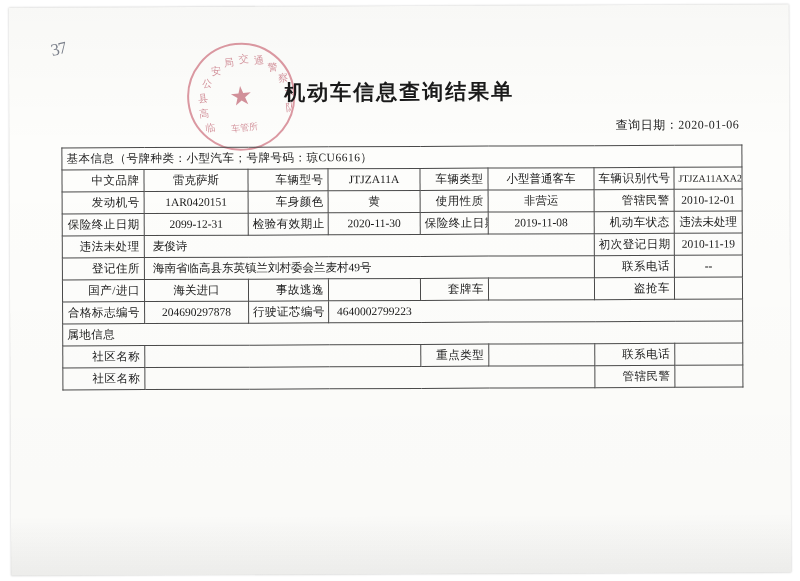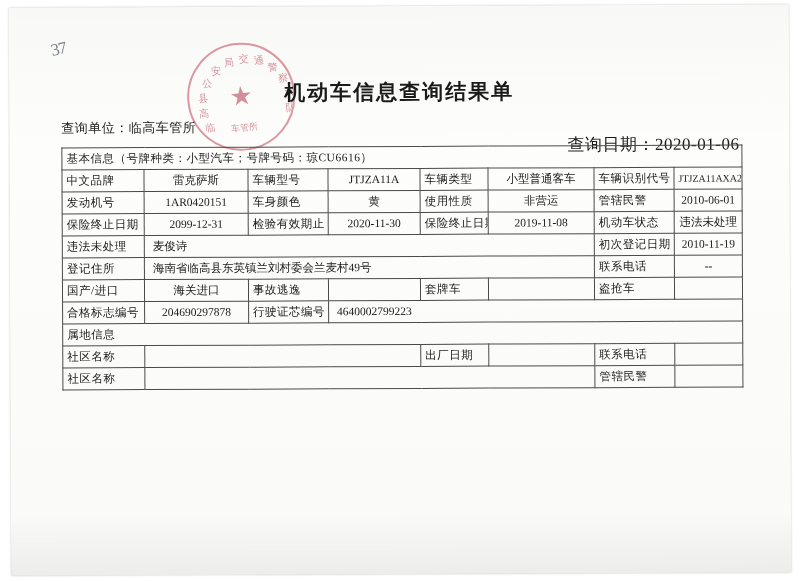--- a/index.html
+++ b/index.html
@@ -114,22 +114,22 @@
   .meta-left {
     position: absolute;
     left: 52px;
     top: 112px;
     font-size: 13px;
     letter-spacing: 0.5px;
   }
   .meta-right {
     position: absolute;
     right: 50px;
-    top: 128px;
-    font-size: 17px;
+    top: 112px;
+    font-size: 12px;
     letter-spacing: 0.5px;
   }
 
   
   table.doc {
     position: absolute;
     left: 52px;
     top: 140px;
     width: 680px;
     border-collapse: collapse;
@@ -139,21 +139,21 @@
   table.doc td {
     border: 1px solid #4a4a4a;
     height: 19px;
     padding: 1px 4px;
     vertical-align: middle;
     line-height: 1.15;
     white-space: nowrap;
     overflow: hidden;
   }
   td.lbl {
-    text-align: left;
+    text-align: right;
     letter-spacing: 0.5px;
   }
   td.val {
     text-align: center;
   }
   td.val.left {
     text-align: left;
     padding-left: 8px;
   }
   td.section {
@@ -199,23 +199,20 @@
           <span style="transform: rotate(62deg) translate(0,-44px) rotate(-62deg);">察</span>
           <span style="transform: rotate(82deg) translate(0,-44px) rotate(-82deg);">大</span>
           <span style="transform: rotate(102deg) translate(0,-44px) rotate(-102deg);">队</span>
         </div>
         <div class="star">★</div>
         <div class="bottom-text">车管所</div>
       </div>
 
       <div class="title">机动车信息查询结果单</div>
 
-      <div class="meta-left">
-        <span>查询单位：</span><span>临高车管所</span>
-      </div>
       <div class="meta-right">
         <span>查询日期：</span><span>2020-01-06</span>
       </div>
 
       <table class="doc">
         <colgroup>
           <col style="width:82px">
           <col style="width:104px">
           <col style="width:80px">
           <col style="width:92px">
@@ -241,21 +238,21 @@
           </tr>
 
           <tr>
             <td class="lbl">发动机号</td>
             <td class="val">1AR0420151</td>
             <td class="lbl">车身颜色</td>
             <td class="val">黄</td>
             <td class="lbl">使用性质</td>
             <td class="val">非营运</td>
             <td class="lbl">管辖民警</td>
-            <td class="val">2010-06-01</td>
+            <td class="val">2010-12-01</td>
           </tr>
 
           <tr>
             <td class="lbl">保险终止日期</td>
             <td class="val">2099-12-31</td>
             <td class="lbl">检验有效期止</td>
             <td class="val">2020-11-30</td>
             <td class="lbl">保险终止日期</td>
             <td class="val">2019-11-08</td>
             <td class="lbl">机动车状态</td>
@@ -294,21 +291,21 @@
             <td class="val left" colspan="5">4640002799223</td>
           </tr>
 
           <tr>
             <td class="section" colspan="8">属地信息</td>
           </tr>
 
           <tr>
             <td class="lbl">社区名称</td>
             <td class="val" colspan="3"></td>
-            <td class="lbl">出厂日期</td>
+            <td class="lbl">重点类型</td>
             <td class="val"></td>
             <td class="lbl">联系电话</td>
             <td class="val"></td>
           </tr>
 
           <tr>
             <td class="lbl">社区名称</td>
             <td class="val" colspan="5"></td>
             <td class="lbl">管辖民警</td>
             <td class="val"></td>

